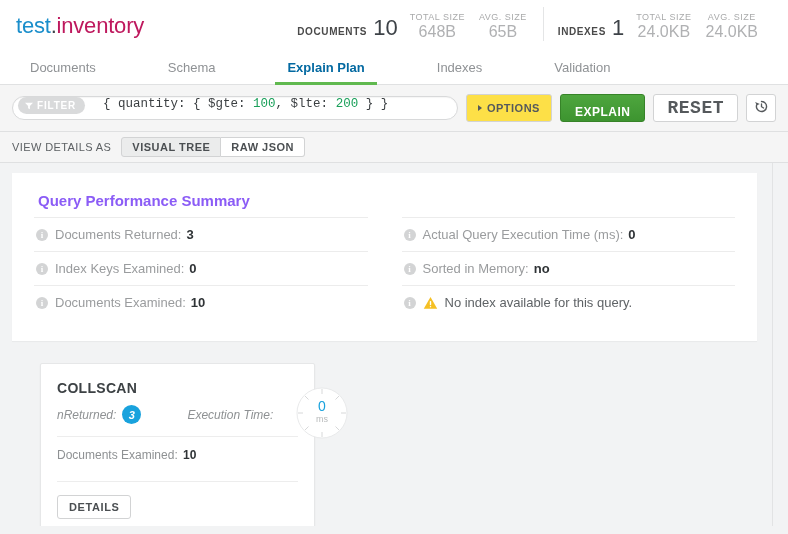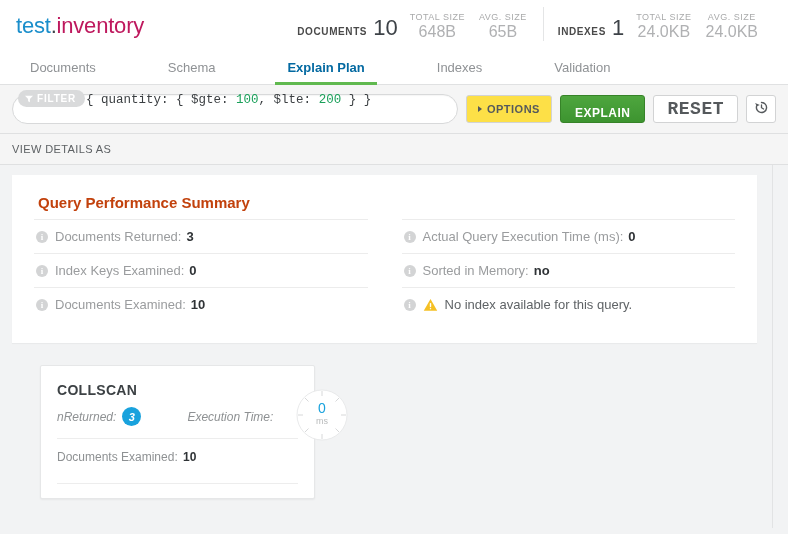--- a/index.html
+++ b/index.html
@@ -128,27 +128,27 @@
     background: #f5f5f5;
     border-bottom: 1px solid #dfe0e1;
     padding: 9px 12px;
     display: flex;
     align-items: center;
     gap: 8px;
   }
   .filter-input {
     flex: 1;
     min-width: 0;
-    height: 30px;
+    height: 24px;
     background: #ffffff;
     border: 1px solid #d8d9da;
     border-radius: 15px;
     display: flex;
-    align-items: flex-end;
-    padding: 0 4px 16px 5px;
+    align-items: flex-start;
+    padding: 0 4px 0 5px;
     box-shadow: inset 0 1px 1px rgba(0,0,0,0.04);
   }
   .filter-badge {
     display: inline-flex;
     align-items: center;
     gap: 4px;
     background: #d9dadb;
     color: #ffffff;
     font-size: 10px;
     font-weight: bold;
@@ -160,21 +160,21 @@
   .funnel {
     width: 8px; height: 8px;
     display: inline-block;
     position: relative;
   }
   .funnel svg { display: block; }
   .filter-code {
     font-family: "Liberation Mono", monospace;
     font-size: 12.5px;
     color: #3b3f42;
-    margin-left: 1px;
+    margin-left: 18px;
     white-space: nowrap;
     overflow: hidden;
   }
   .filter-code .num { color: #1aa05a; }
 
   .options-btn {
     height: 28px;
     background: #fde047;
     border: 1px solid #d2d3d4;
     border-radius: 3px;
@@ -289,21 +289,21 @@
     position: absolute;
     left: 12px; top: 10px;
     width: 745px;
     background: #ffffff;
     padding: 16px 22px 22px 22px;
     box-shadow: 0 1px 1px rgba(0,0,0,0.035);
   }
   .summary-title {
     font-size: 15px;
     font-weight: bold;
-    color: #c2410c;
+    color: #8b5cf6;
     margin: 3px 0 8px 4px;
   }
   .summary-grid {
     display: flex;
     gap: 34px;
   }
   .summary-col { flex: 1; }
   .sum-row {
     border-top: 1px solid #ececec;
     padding: 8px 2px 8px 2px;
@@ -517,20 +517,24 @@
           <path d="M8 2.6 A5.4 5.4 0 1 1 2.9 6.2" fill="none" stroke="#55595c" stroke-width="1.5" stroke-linecap="round"></path>
           <path d="M1.2 3.3 L3.0 6.6 L6.2 5.2 Z" fill="#55595c"></path>
           <path d="M8 5.2 V8.2 L10.2 9.6" fill="none" stroke="#55595c" stroke-width="1.4" stroke-linecap="round"></path>
         </svg>
       </span>
     </div>
   </div>
 
   <div class="viewbar">
     <span class="caption">VIEW DETAILS AS</span>
+    <div class="segmented">
+      <div class="seg active">VISUAL TREE</div>
+      <div class="seg">RAW JSON</div>
+    </div>
   </div>
 
   <div class="content">
 
     <div class="summary-card">
       <div class="summary-title">Query Performance Summary</div>
       <div class="summary-grid">
 
         <div class="summary-col">
           <div class="sum-row">
@@ -584,20 +588,21 @@
         <span class="nret-label">nReturned:</span>
         <span class="nret-badge">3</span>
         <span class="exec-label">Execution Time:</span>
       </div>
 
       <div class="stage-row2">
         <span class="label">Documents Examined:</span>
         <span class="value">10</span>
       </div>
 
+      <div class="details-btn">DETAILS</div>
 
       <div class="gauge">
         <svg width="52" height="52" viewBox="0 0 52 52">
           <circle cx="26" cy="26" r="25" fill="#ffffff" stroke="#e9eaeb" stroke-width="1"></circle>
           <g stroke="#d7d8d9" stroke-width="1">
             <line x1="26" y1="2" x2="26" y2="7"></line>
             <line x1="26" y1="45" x2="26" y2="50"></line>
             <line x1="2" y1="26" x2="7" y2="26"></line>
             <line x1="45" y1="26" x2="50" y2="26"></line>
             <line x1="9" y1="9" x2="12.5" y2="12.5"></line>

